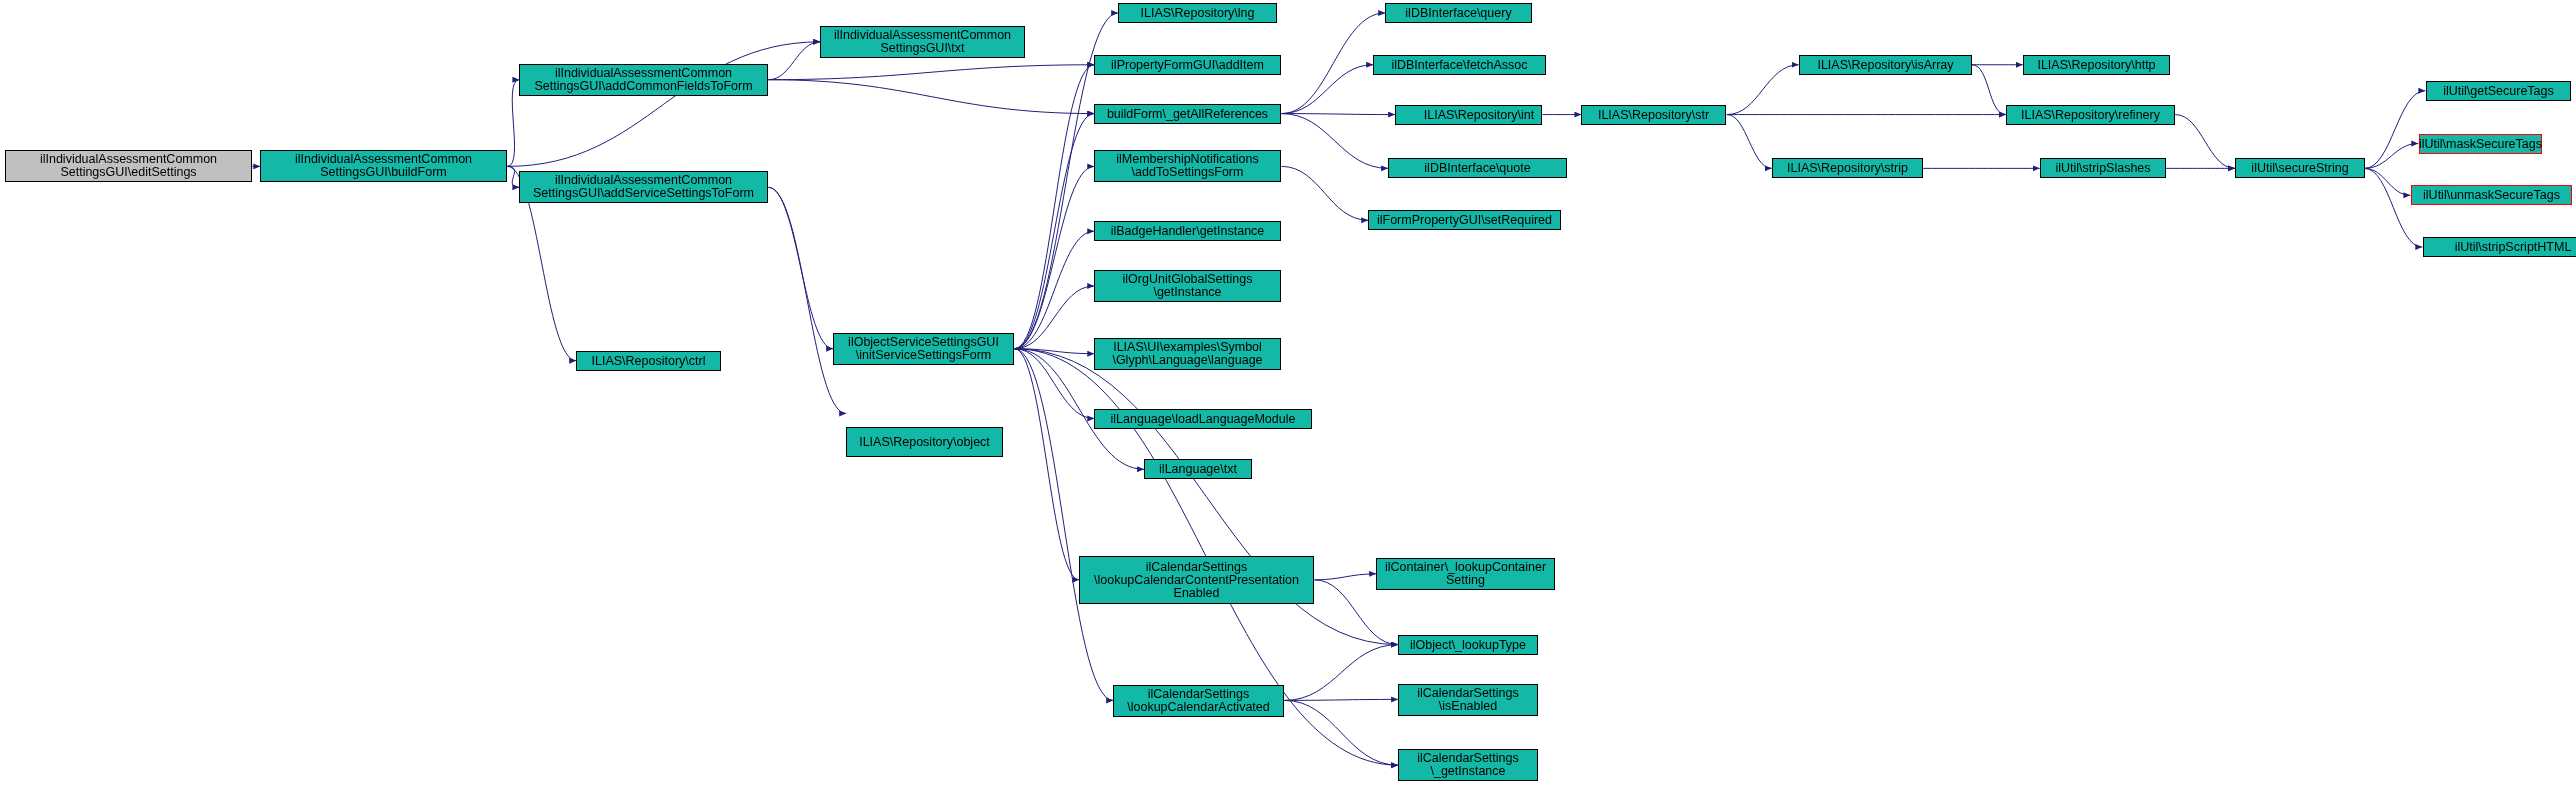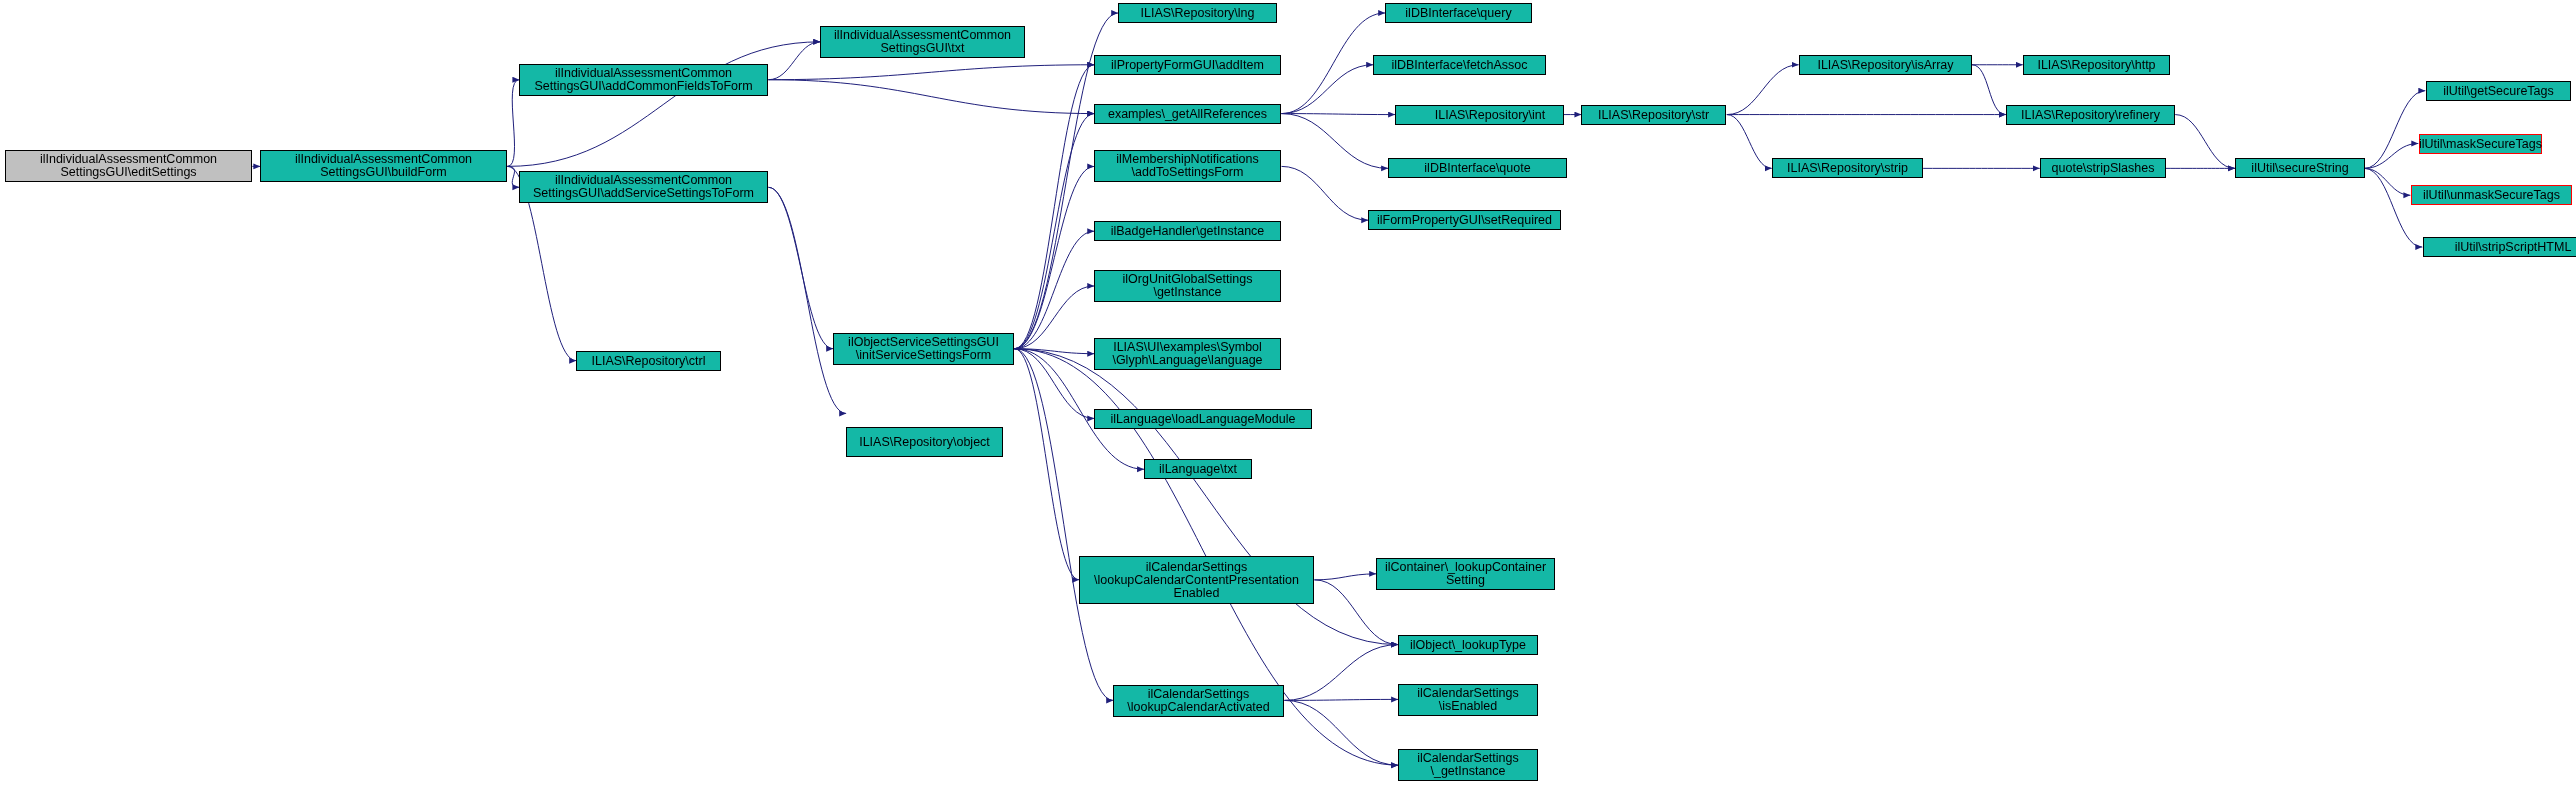--- a/index.html
+++ b/index.html
@@ -81,53 +81,53 @@
       <div class="node" style="left: 519px; top: 171px; width: 249px; height: 32px;">ilIndividualAssessmentCommon
 SettingsGUI\addServiceSettingsToForm</div>
       <div class="node" style="left: 576px; top: 351px; width: 145px; height: 20px;">ILIAS\Repository\ctrl</div>
       <div class="node" style="left: 820px; top: 26px; width: 205px; height: 32px;">ilIndividualAssessmentCommon
 SettingsGUI\txt</div>
       <div class="node" style="left: 833px; top: 333px; width: 181px; height: 32px;">ilObjectServiceSettingsGUI
 \initServiceSettingsForm</div>
       <div class="node" style="left: 846px; top: 427px; width: 157px; height: 30px;">ILIAS\Repository\object</div>
       <div class="node" style="left: 1118px; top: 3px; width: 159px; height: 20px;">ILIAS\Repository\lng</div>
       <div class="node" style="left: 1094px; top: 55px; width: 187px; height: 20px;">ilPropertyFormGUI\addItem</div>
-      <div class="node" style="left: 1094px; top: 104px; width: 187px; height: 20px;">examples\_getAllReferences</div>
+      <div class="node" style="left: 1094px; top: 104px; width: 187px; height: 20px;">buildForm\_getAllReferences</div>
       <div class="node" style="left: 1094px; top: 150px; width: 187px; height: 32px;">ilMembershipNotifications
 \addToSettingsForm</div>
       <div class="node" style="left: 1094px; top: 221px; width: 187px; height: 20px;">ilBadgeHandler\getInstance</div>
       <div class="node" style="left: 1094px; top: 270px; width: 187px; height: 32px;">ilOrgUnitGlobalSettings
 \getInstance</div>
       <div class="node" style="left: 1094px; top: 338px; width: 187px; height: 32px;">ILIAS\UI\examples\Symbol
 \Glyph\Language\language</div>
       <div class="node" style="left: 1094px; top: 409px; width: 218px; height: 20px;">ilLanguage\loadLanguageModule</div>
       <div class="node" style="left: 1144px; top: 459px; width: 108px; height: 20px;">ilLanguage\txt</div>
       <div class="node" style="left: 1079px; top: 556px; width: 235px; height: 48px;">ilCalendarSettings
 \lookupCalendarContentPresentation
 Enabled</div>
       <div class="node" style="left: 1113px; top: 685px; width: 171px; height: 32px;">ilCalendarSettings
 \lookupCalendarActivated</div>
       <div class="node" style="left: 1385px; top: 3px; width: 147px; height: 20px;">ilDBInterface\query</div>
       <div class="node" style="left: 1373px; top: 55px; width: 173px; height: 20px;">ilDBInterface\fetchAssoc</div>
-      <div class="node" style="left: 1395px; top: 105px; width: 169px; height: 20px; padding-left: 24px;">ILIAS\Repository\int</div>
+      <div class="node" style="left: 1395px; top: 105px; width: 147px; height: 20px; padding-left: 24px;">ILIAS\Repository\int</div>
       <div class="node" style="left: 1388px; top: 158px; width: 179px; height: 20px;">ilDBInterface\quote</div>
       <div class="node" style="left: 1368px; top: 210px; width: 193px; height: 20px;">ilFormPropertyGUI\setRequired</div>
       <div class="node" style="left: 1376px; top: 558px; width: 179px; height: 32px;">ilContainer\_lookupContainer
 Setting</div>
       <div class="node" style="left: 1398px; top: 635px; width: 140px; height: 20px;">ilObject\_lookupType</div>
       <div class="node" style="left: 1398px; top: 684px; width: 140px; height: 32px;">ilCalendarSettings
 \isEnabled</div>
       <div class="node" style="left: 1398px; top: 749px; width: 140px; height: 32px;">ilCalendarSettings
 \_getInstance</div>
       <div class="node" style="left: 1799px; top: 55px; width: 173px; height: 20px;">ILIAS\Repository\isArray</div>
       <div class="node" style="left: 1581px; top: 105px; width: 145px; height: 20px;">ILIAS\Repository\str</div>
       <div class="node" style="left: 1772px; top: 158px; width: 151px; height: 20px;">ILIAS\Repository\strip</div>
       <div class="node" style="left: 2023px; top: 55px; width: 147px; height: 20px;">ILIAS\Repository\http</div>
       <div class="node" style="left: 2006px; top: 105px; width: 169px; height: 20px;">ILIAS\Repository\refinery</div>
-      <div class="node" style="left: 2040px; top: 158px; width: 126px; height: 20px;">quote\stripSlashes</div>
+      <div class="node" style="left: 2040px; top: 158px; width: 126px; height: 20px;">ilUtil\stripSlashes</div>
       <div class="node" style="left: 2235px; top: 158px; width: 130px; height: 20px;">ilUtil\secureString</div>
       <div class="node" style="left: 2426px; top: 81px; width: 145px; height: 20px;">ilUtil\getSecureTags</div>
       <div class="node red" style="left: 2419px; top: 134px; width: 123px; height: 20px;">ilUtil\maskSecureTags</div>
       <div class="node red" style="left: 2411px; top: 185px; width: 161px; height: 20px;">ilUtil\unmaskSecureTags</div>
       <div class="node" style="left: 2423px; top: 237px; width: 166px; height: 20px; padding-left: 17px;">ilUtil\stripScriptHTML</div>
     </div>
 </div>
 
 
 </body></html>

